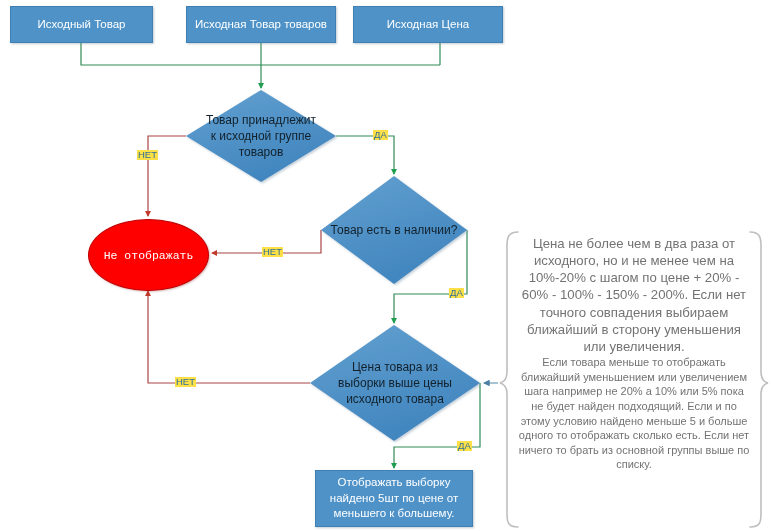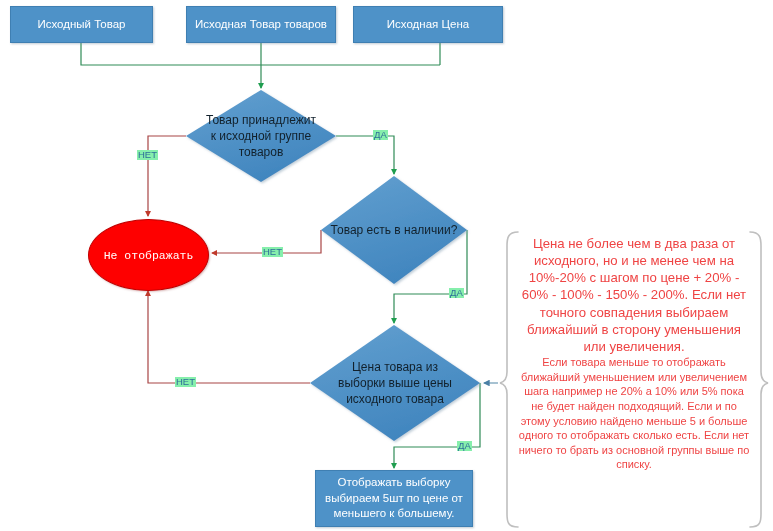--- a/index.html
+++ b/index.html
@@ -71,40 +71,40 @@
     border-radius: 50%;
     color: #ffffff;
     font-size: 11.5px;
     box-shadow: 1px 1px 2px rgba(150,60,60,0.35);
     font-family: Liberation Mono, monospace;
   }
 
   
   .note {
     position: absolute;
-    color: #ef4444;
+    color: #737373;
     text-align: center;
   }
   .note p {
     margin: 0;
   }
   .note .para-1 {
     font-size: 13.2px;
     line-height: 1.30;
   }
   .note .para-2 {
     font-size: 11px;
     line-height: 1.33;
   }
 
   .wire-label {
     position: absolute;
     font-size: 9.5px;
     color: #2e6f99;
-    background: #86efac;
+    background: #fde047;
     padding: 0 1px;
     line-height: 1;
     white-space: nowrap;
   }
 </style>
 </head>
 <body>
 
 <div id="canvas">
 
@@ -202,21 +202,21 @@
 
   <div class="diamond-wrap" style="left:310px; top:325px; width:170px; height:116px;">
     <div class="diamond-label">Цена товара из выборки выше цены исходного товара</div>
   </div>
 
   <div class="node ellipse" style="left:88px; top:219px; width:121px; height:72px;">
     <span>Не отображать</span>
   </div>
 
   <div class="node box" style="left:315px; top:470px; width:158px; height:57px;">
-    <span>Отображать выборку выбираем 5шт по цене от меньшего к большему.</span>
+    <span>Отображать выборку найдено 5шт по цене от меньшего к большему.</span>
   </div>
 
   <div class="note" style="left:518px; top:235px; width:232px;">
     <p class="para-1">Цена не более чем в два раза от исходного, но и не менее чем на 10%-20% с шагом по цене + 20% - 60% - 100% - 150% - 200%. Если нет точного совпадения выбираем ближайший в сторону уменьшения или увеличения.</p>
     <p class="para-2">Если товара меньше то отображать ближайший уменьшением или увеличением шага например не 20% а 10% или 5% пока не будет найден подходящий. Если и по этому условию найдено меньше 5 и больше одного то отображать сколько есть. Если нет ничего то брать из основной группы выше по списку.</p>
   </div>
 
   <div class="wire-label" style="left:137px; top:150px;">НЕТ</div>
 
   <div class="wire-label" style="left:373px; top:130px;">ДА</div>

